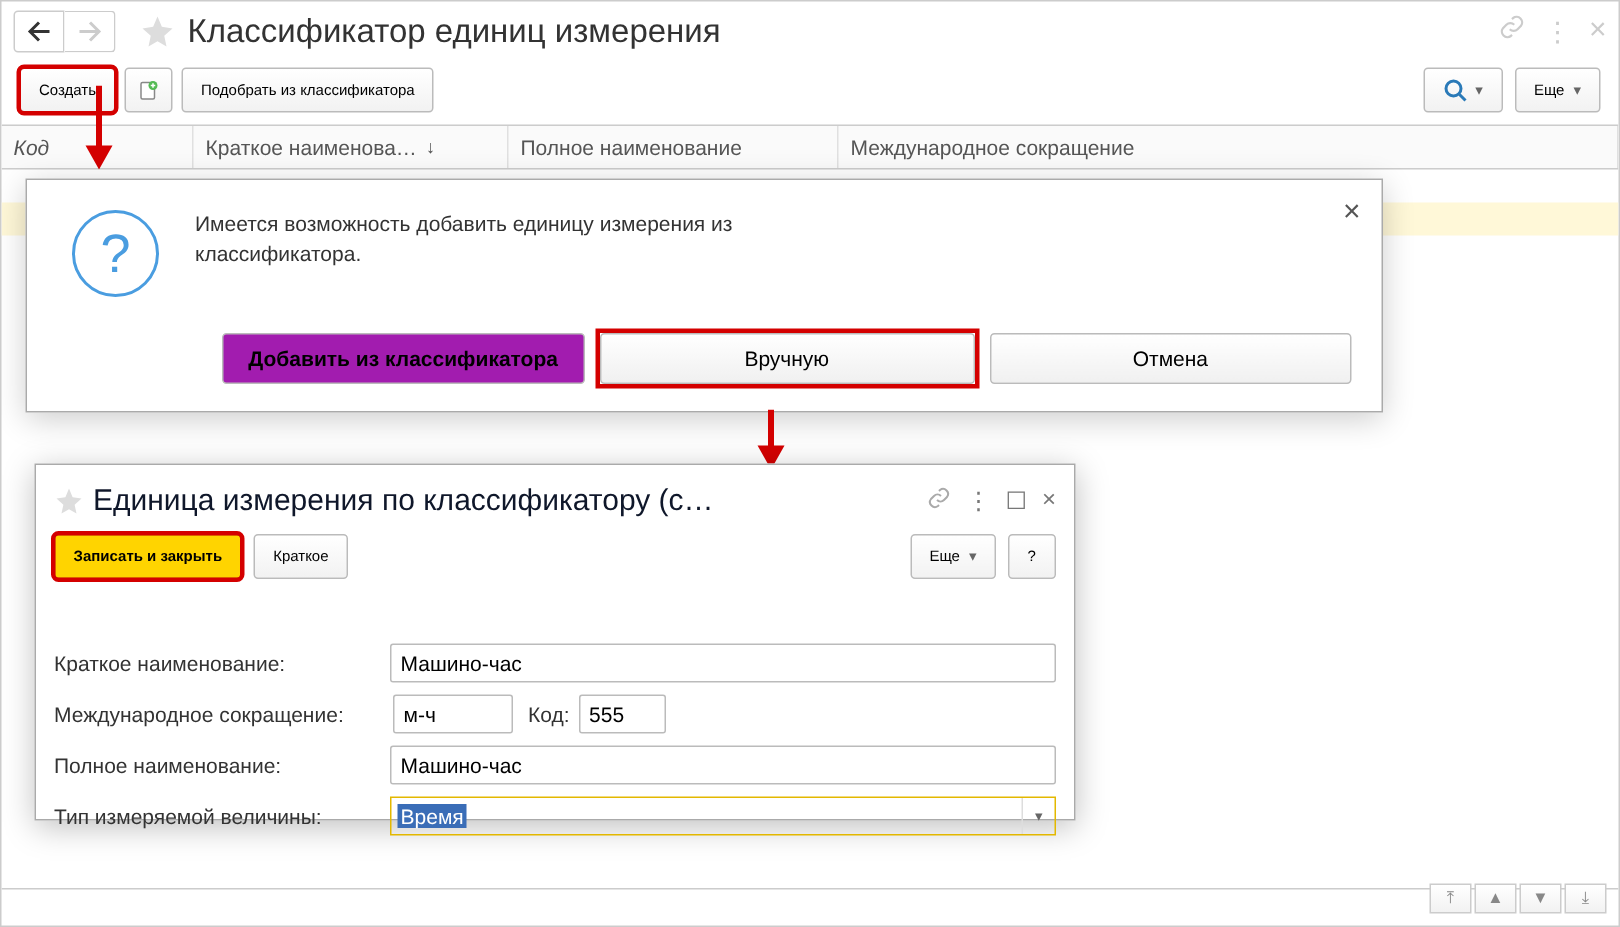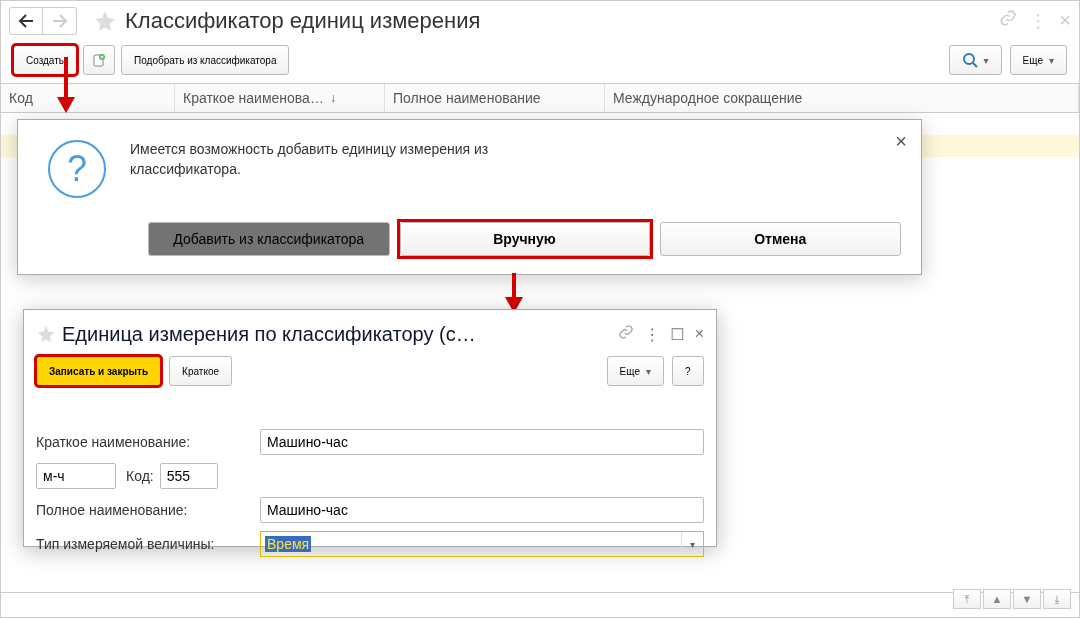--- a/index.html
+++ b/index.html
@@ -20,43 +20,43 @@
   .toolbar { display: flex; align-items: center; padding: 4px 12px 8px 12px; gap: 6px; }
   .btn { height: 30px; padding: 0 12px; border: 1px solid #bbb; background: linear-gradient(#fff,#f2f2f2); border-radius: 3px; cursor: pointer; font-size: 10px; display: inline-flex; align-items: center; }
   .btn.small { width: 32px; padding: 0; justify-content: center; }
   .btn.drop::after { content: "▾"; margin-left: 6px; font-size: 10px; color: #666; }
   .highlight-red { outline: 3px solid #d40000; outline-offset: -1px; }
   .toolbar-right { margin-left: auto; display: flex; gap: 8px; }
   .search-btn svg { display:block; }
 
   .grid-head { display: flex; border-top: 1px solid #ccc; border-bottom: 1px solid #ccc; background: #fafafa; height: 30px; align-items: center; font-size: 14px; color: #555; }
   .grid-head .col { padding: 0 8px; border-right: 1px solid #e0e0e0; height: 100%; display: flex; align-items: center; }
-  .col.code { width: 174px; }
+  .col.code { width: 128px; font-style: italic; }
   .col.short { width: 210px; }
   .col.full { width: 220px; }
   .col.intl { flex: 1; }
   .sort-arrow { margin-left: 6px; font-size: 12px; }
 
   .grid-body { position: relative; height: 480px; border-bottom: 1px solid #ccc; }
   .grid-body .row { height: 22px; }
   .grid-body .row.selected { background: #fff8d8; }
 
   
   .arrow-down { position:absolute; }
   .arrow-down svg { display:block; }
 
   
   .confirm { position: absolute; left: 16px; top: 122px; width: 905px; background: #fff; border: 1px solid #aaa; box-shadow: 0 4px 20px rgba(0,0,0,.2); padding: 20px 20px 18px 20px; }
   .confirm-close { position: absolute; top: 10px; right: 14px; font-size: 20px; color: #555; cursor: pointer; }
   .confirm-body { display: flex; align-items: flex-start; gap: 24px; }
   .qmark { width: 58px; height: 58px; border: 2px solid #4a9de0; border-radius: 50%; display: flex; align-items: center; justify-content: center; color: #4a9de0; font-size: 36px; flex-shrink: 0; margin-left: 10px; }
   .confirm-text { font-size: 14px; color: #333; line-height: 1.4; max-width: 400px; }
   .confirm-btns { display: flex; gap: 10px; margin-top: 24px; margin-left: 110px; }
-  .confirm-btns .cbtn { height: 34px; border: 1px solid #bbb; border-radius: 3px; background: linear-gradient(#fff,#f0f0f0); cursor: pointer; font-size: 14px; display: inline-flex; align-items: center; justify-content: center; font-weight: bold; }
-  .cbtn.yellow { background: #737373; font-weight: normal; width: 250px; }
+  .confirm-btns .cbtn { height: 34px; border: 1px solid #bbb; border-radius: 3px; background: linear-gradient(#fff,#f0f0f0); cursor: pointer; font-size: 14px; display: inline-flex; align-items: center; justify-content: center; }
+  .cbtn.yellow { background: #a21caf; font-weight: bold; width: 250px; }
   .cbtn.manual { width: 250px; }
   .cbtn.cancel { width: 250px; }
   .manual-wrap { outline: 3px solid #d40000; }
 
   
   .form-win { position: absolute; left: 22px; top: 308px; width: 694px; height: 238px; background: #fff; border: 1px solid #aaa; box-shadow: 0 4px 20px rgba(0,0,0,.25); padding: 8px 12px 12px 12px; }
   .form-titlebar { display: flex; align-items: center; height: 32px; }
   .form-title { font-size: 20px; color: #0f172a; margin-left: 6px; white-space: nowrap; overflow: hidden; text-overflow: ellipsis; flex: 1; }
   .form-tb-right { display: flex; gap: 10px; align-items: center; margin-left: 8px; color: #777; }
   .form-tb-right .ic { cursor: pointer; font-size: 16px; }
@@ -203,33 +203,34 @@
         <button class="btn drop">Еще</button>
         <button class="btn" style="width:32px;">?</button>
       </div>
     </div>
     <div class="form-body">
       <div class="form-row">
         <label>Краткое наименование:</label>
         <input class="inp-short-name" value="Машино-час" style="">
       </div>
       <div class="form-row">
+        <label>Международное сокращение:</label>
         <input class="inp-intl" value="м-ч" style="">
         <span class="lbl-code">Код:</span>
         <input class="inp-code" value="555" style="">
       </div>
       <div class="form-row">
         <label>Полное наименование:</label>
         <input class="inp-full" value="Машино-час" style="">
       </div>
       <div class="form-row">
         <label>Тип измеряемой величины:</label>
         <div class="type-wrap">
           <div style="flex:1;height:24px;display:flex;align-items:center;padding:0 4px;">
-              <span style="background:#3a6db7;color:#fde047;padding:0 2px;">Время</span>
+              <span style="background:#3a6db7;color:#ffffff;padding:0 2px;">Время</span>
             </div>
           <div class="dd">▾</div>
         </div>
       </div>
     </div>
   </div>
 
 </div>
 
 <div class="footer">

